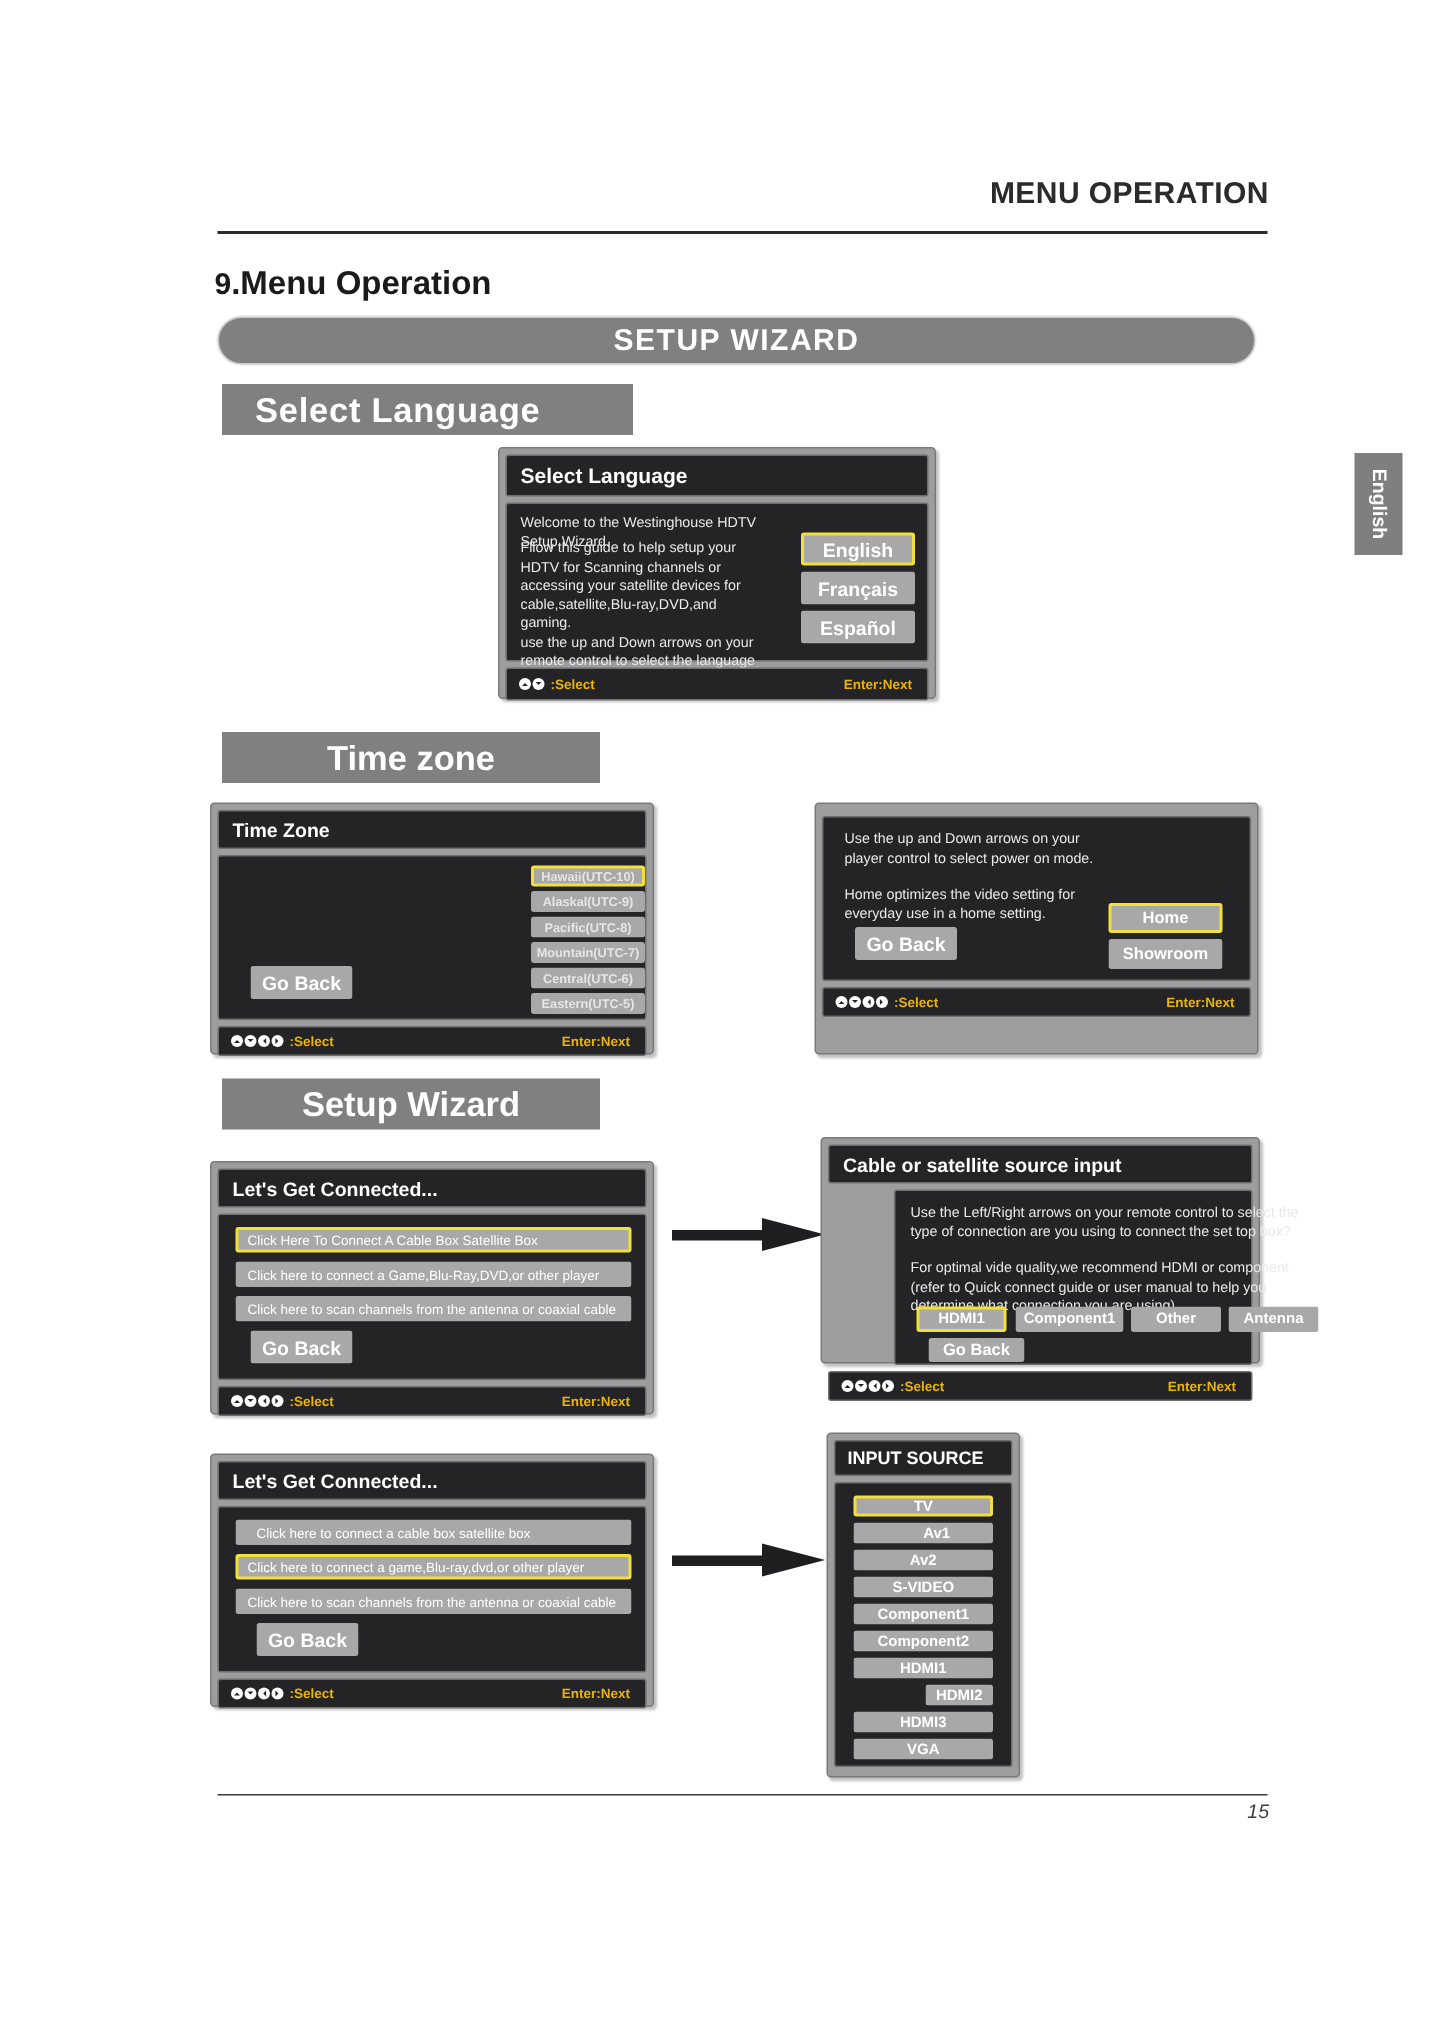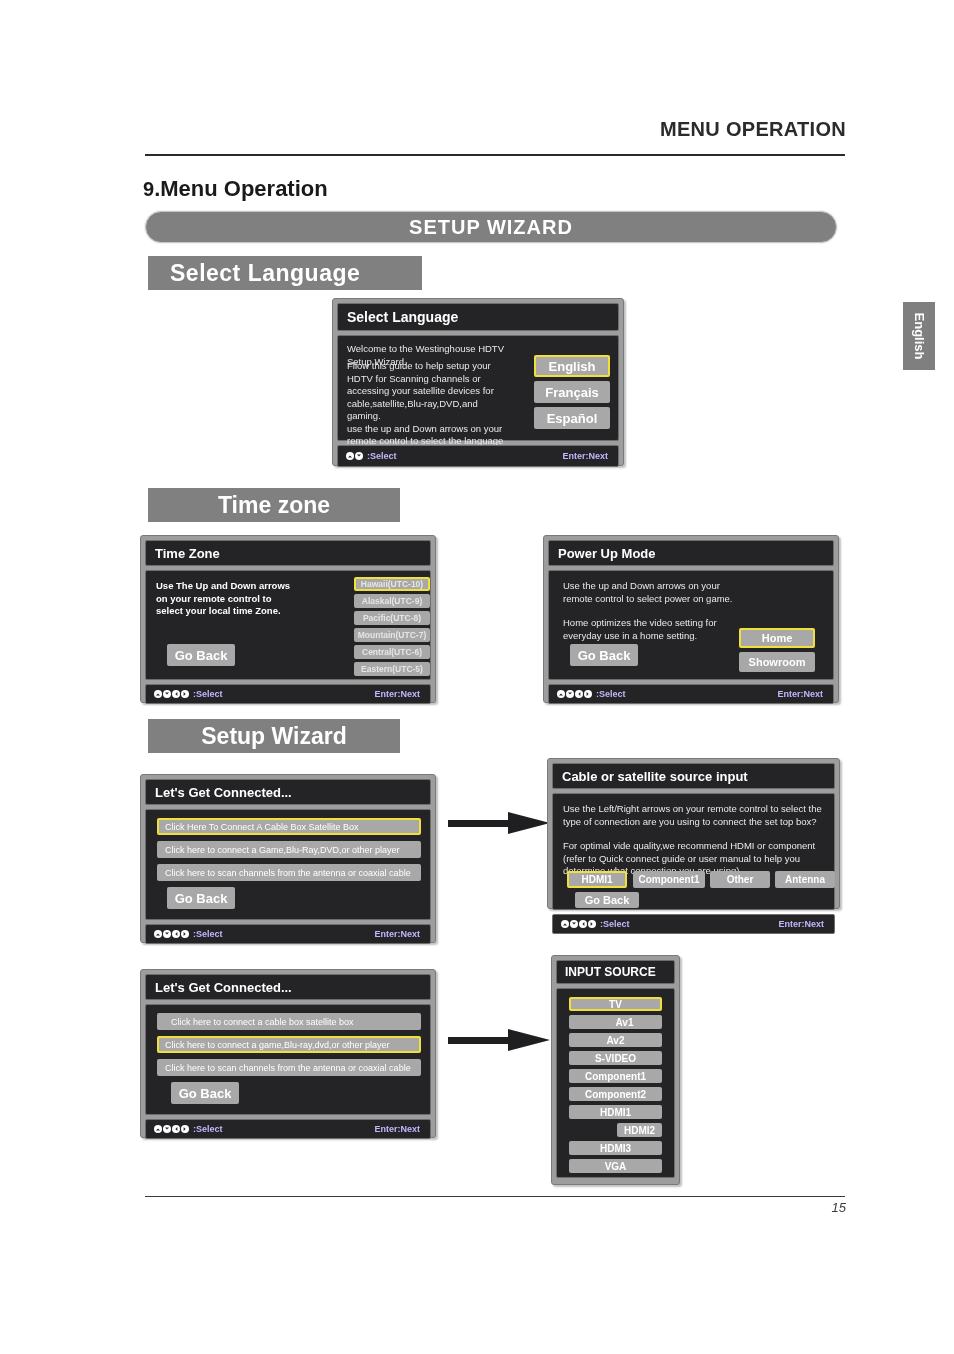--- a/index.html
+++ b/index.html
@@ -73,21 +73,21 @@
     background:#242426;border:1px solid #6e6e6e;border-radius:2px;
     color:#ffffff;font-weight:bold;box-sizing:border-box;
     display:flex;align-items:center;
   }
   .osd-body{
     background:#242426;border:1px solid #6e6e6e;border-radius:2px;
     box-sizing:border-box;position:relative;
   }
   .osd-foot{
     background:#242426;border:1px solid #6e6e6e;border-radius:2px;
-    box-sizing:border-box;position:relative;color:#c4b5fd;
+    box-sizing:border-box;position:relative;color:#eab308;
   }
   .osd-foot .sel{position:absolute;left:8px;top:50%;transform:translateY(-50%);
     display:flex;align-items:center;gap:1px;font-size:9px;font-weight:bold;}
   .osd-foot .sel .lbl{margin-left:3px;}
   .osd-foot .ent{position:absolute;right:10px;top:50%;transform:translateY(-50%);
     font-size:9px;font-weight:bold;}
   .key{
     width:8px;height:8px;border-radius:50%;background:#fff;color:#242426;
     display:inline-block;position:relative;
   }
@@ -166,25 +166,20 @@
         <span class="key down"></span>
         <span class="lbl">:Select</span>
       </div>
       <div class="ent">Enter:Next</div>
     </div>
   </div>
 
   <div class="osd" style="left:140px;top:535px;width:296px;height:168px;">
     <div class="osd-title" style="height:26px;padding-left:9px;font-size:13px;">Time Zone</div>
     <div class="osd-body" style="height:110px;margin-top:4px;">
-      <div style="position:absolute;left:10px;top:9px;width:180px;">
-        <div class="desc bold">Use The Up and Down arrows</div>
-        <div class="desc bold">on your remote control to</div>
-        <div class="desc bold">select your local time Zone.</div>
-      </div>
       <div class="btn goback" style="position:absolute;left:21px;top:73px;width:68px;height:22px;font-size:13px;">Go Back</div>
       <div style="position:absolute;left:191px;top:6px;width:76px;padding-left:17px;">
         <div class="btn sel dim" style="height:14px;font-size:8.5px;">Hawaii(UTC-10)</div>
         <div class="btn dim" style="height:14px;font-size:8.5px;margin-top:3px;">Alaskal(UTC-9)</div>
         <div class="btn dim" style="height:14px;font-size:8.5px;margin-top:3px;">Pacific(UTC-8)</div>
         <div class="btn dim" style="height:14px;font-size:8.5px;margin-top:3px;">Mountain(UTC-7)</div>
         <div class="btn dim" style="height:14px;font-size:8.5px;margin-top:3px;">Central(UTC-6)</div>
         <div class="btn dim" style="height:14px;font-size:8.5px;margin-top:3px;">Eastern(UTC-5)</div>
       </div>
     </div>
@@ -194,25 +189,24 @@
         <span class="key down"></span>
         <span class="key left"></span>
         <span class="key right"></span>
         <span class="lbl">:Select</span>
       </div>
       <div class="ent">Enter:Next</div>
     </div>
   </div>
 
   <div class="osd" style="left:543px;top:535px;width:296px;height:168px;">
-    <div class="osd-title" style="height:26px;padding-left:9px;font-size:13px;">Power Up Mode</div>
     <div class="osd-body" style="height:110px;margin-top:4px;">
       <div style="position:absolute;left:14px;top:9px;width:200px;">
         <div class="desc">Use the up and Down arrows on your</div>
-        <div class="desc">remote control to select power on game.</div>
+        <div class="desc">player control to select power on mode.</div>
         <div class="desc" style="height:12px;">&nbsp;</div>
         <div class="desc">Home optimizes the video setting for</div>
         <div class="desc">everyday use in a home setting.</div>
       </div>
       <div class="btn goback" style="position:absolute;left:21px;top:73px;width:68px;height:22px;font-size:13px;">Go Back</div>
       <div style="position:absolute;left:190px;top:57px;width:76px;">
         <div class="btn sel" style="height:20px;font-size:11px;">Home</div>
         <div class="btn" style="height:20px;font-size:11px;margin-top:4px;">Showroom</div>
       </div>
     </div>
@@ -248,21 +242,21 @@
     </div>
   </div>
 
   <div class="arrow" style="left:448px;top:812px;width:102px;">
     <div class="shaft" style="width:62px;"></div>
     <div class="head" style="left:60px;"></div>
   </div>
 
   <div class="osd" style="left:547px;top:758px;width:293px;height:151px;">
     <div class="osd-title" style="height:26px;padding-left:9px;font-size:13px;">Cable or satellite source input</div>
-    <div class="osd-body" style="height:117px;margin-top:4px;">
+    <div class="osd-body" style="height:117px;margin-top:4px;margin-left:44px;">
       <div style="position:absolute;left:10px;top:9px;width:270px;">
         <div class="desc">Use the Left/Right arrows on your remote control to select the</div>
         <div class="desc">type of connection are you using to connect the set top box?</div>
         <div class="desc" style="height:12px;">&nbsp;</div>
         <div class="desc">For optimal vide quality,we recommend HDMI or component</div>
         <div class="desc">(refer to Quick connect guide or user manual to help you</div>
         <div class="desc">determine what connection you are using).</div>
       </div>
       <div class="btn sel" style="position:absolute;left:14px;top:77px;width:60px;height:17px;font-size:10px;">HDMI1</div>
       <div class="btn" style="position:absolute;left:80px;top:77px;width:72px;height:17px;font-size:10px;">Component1</div>

